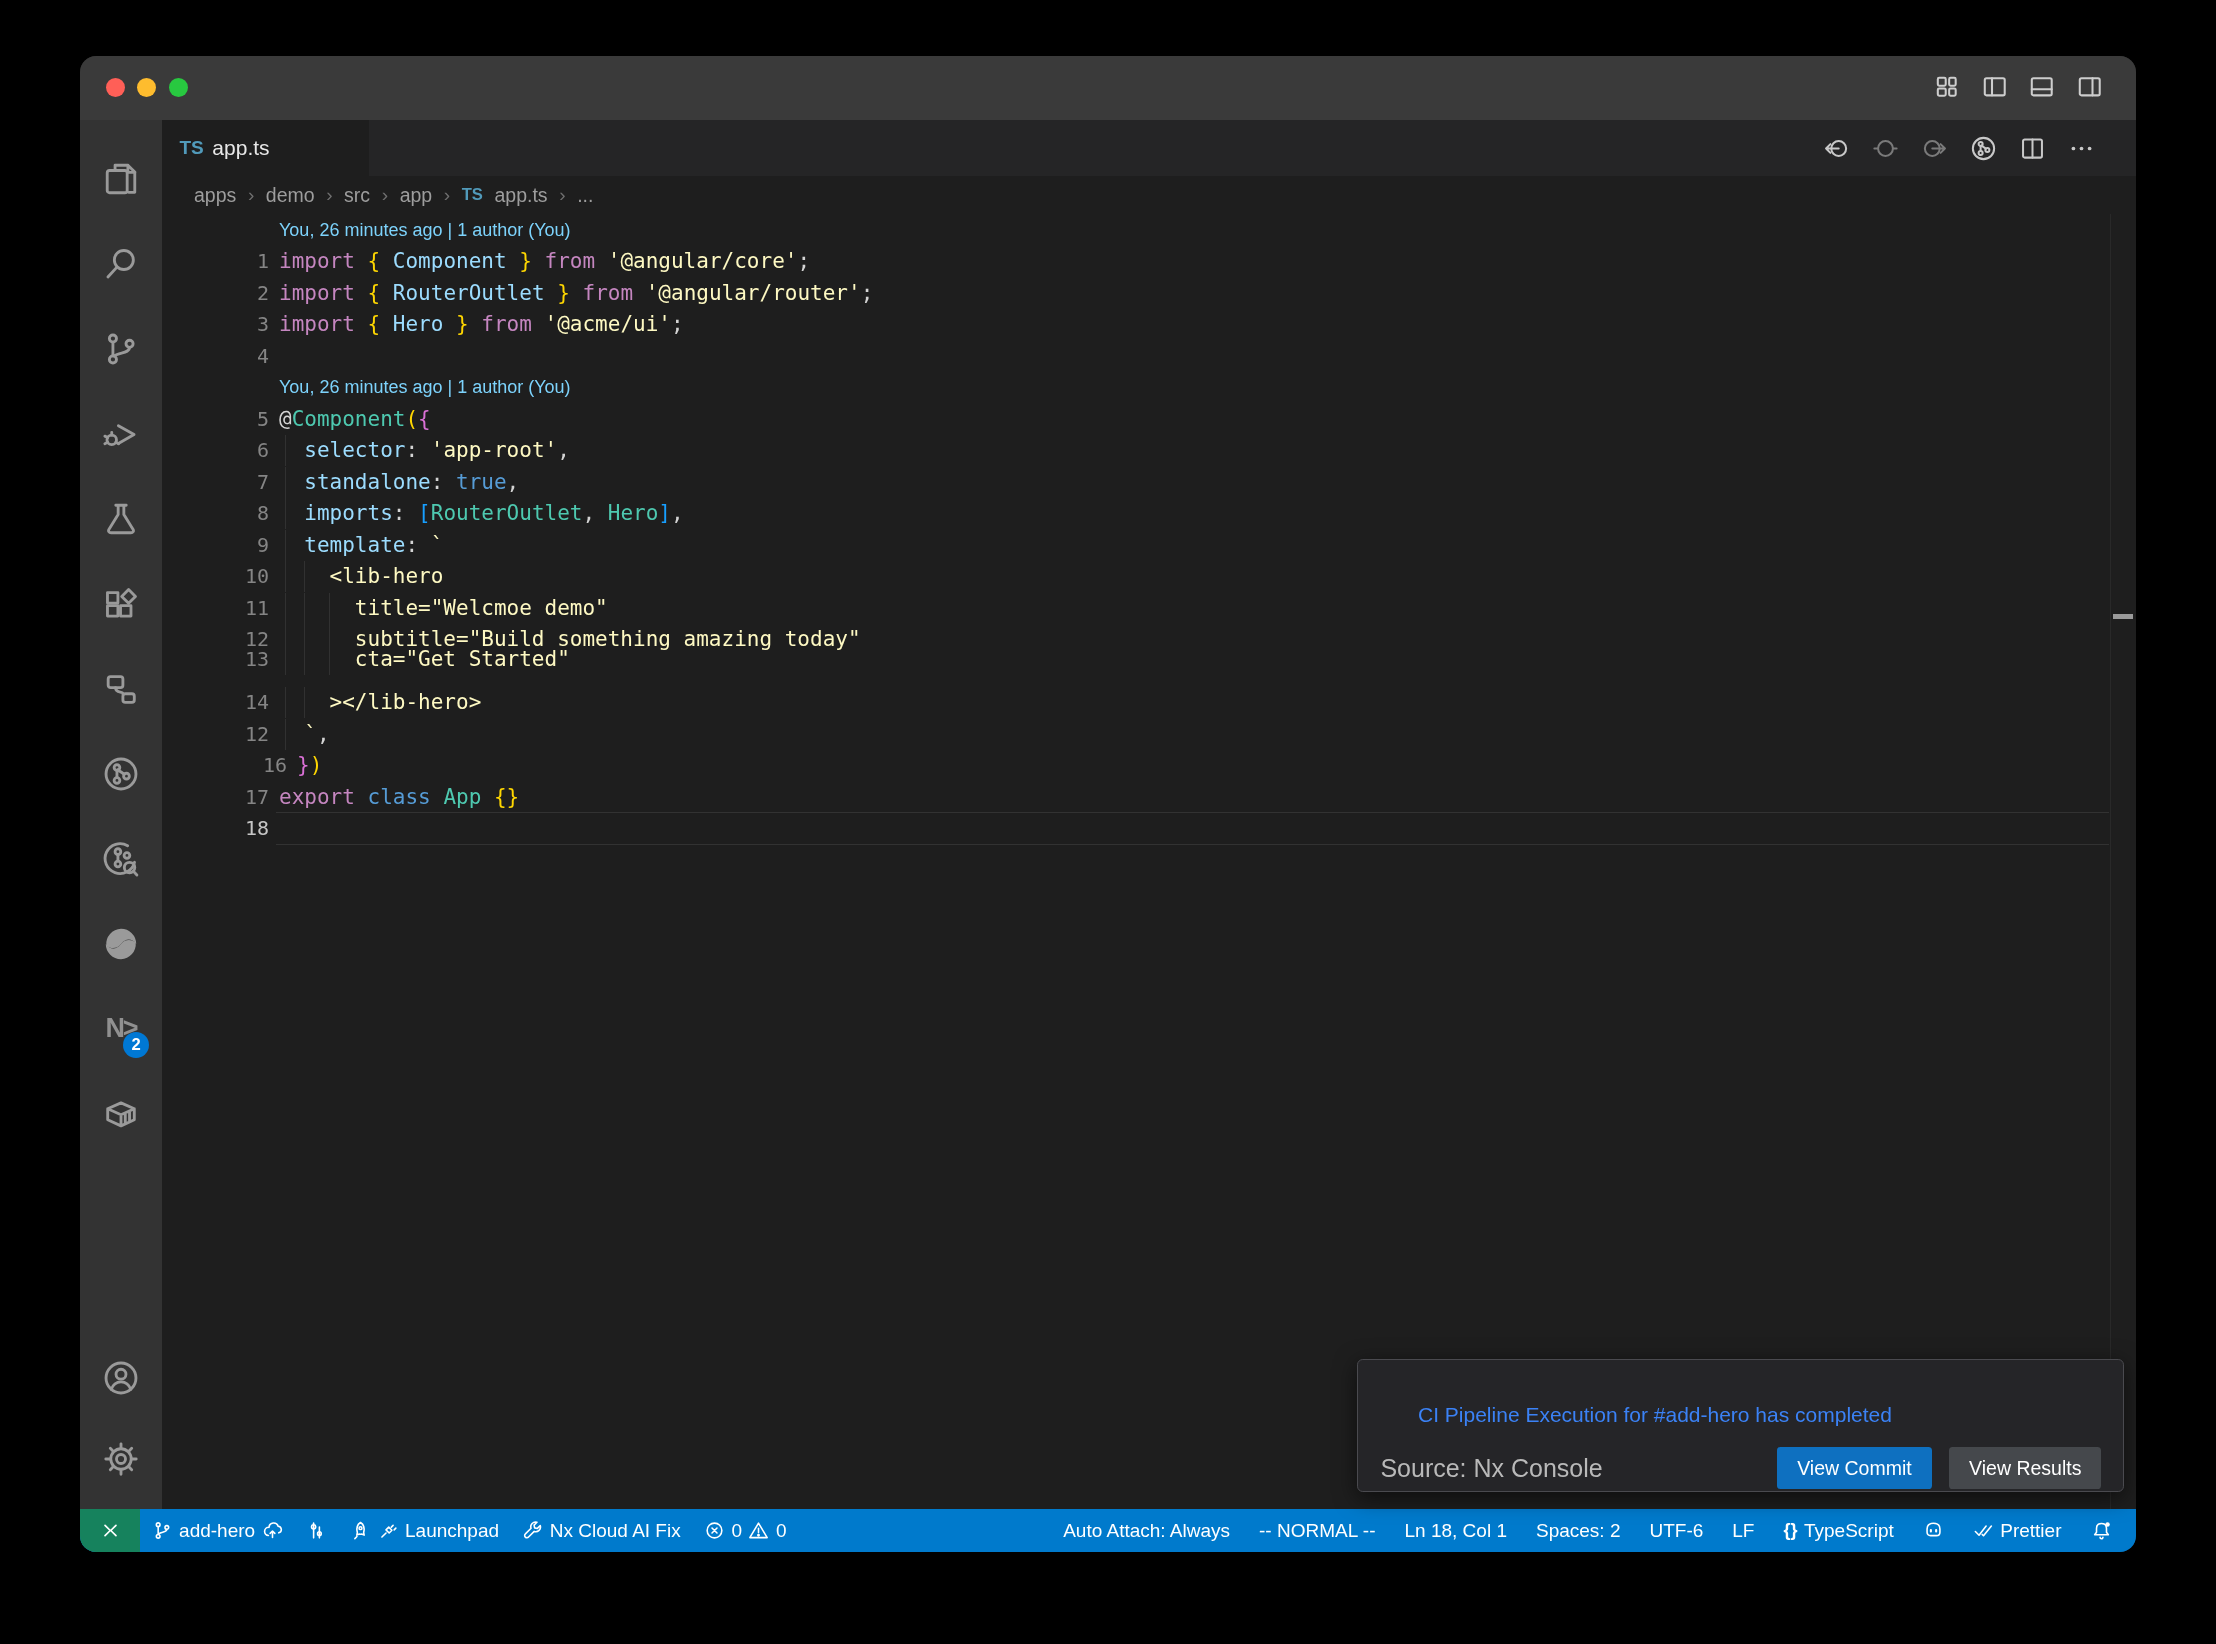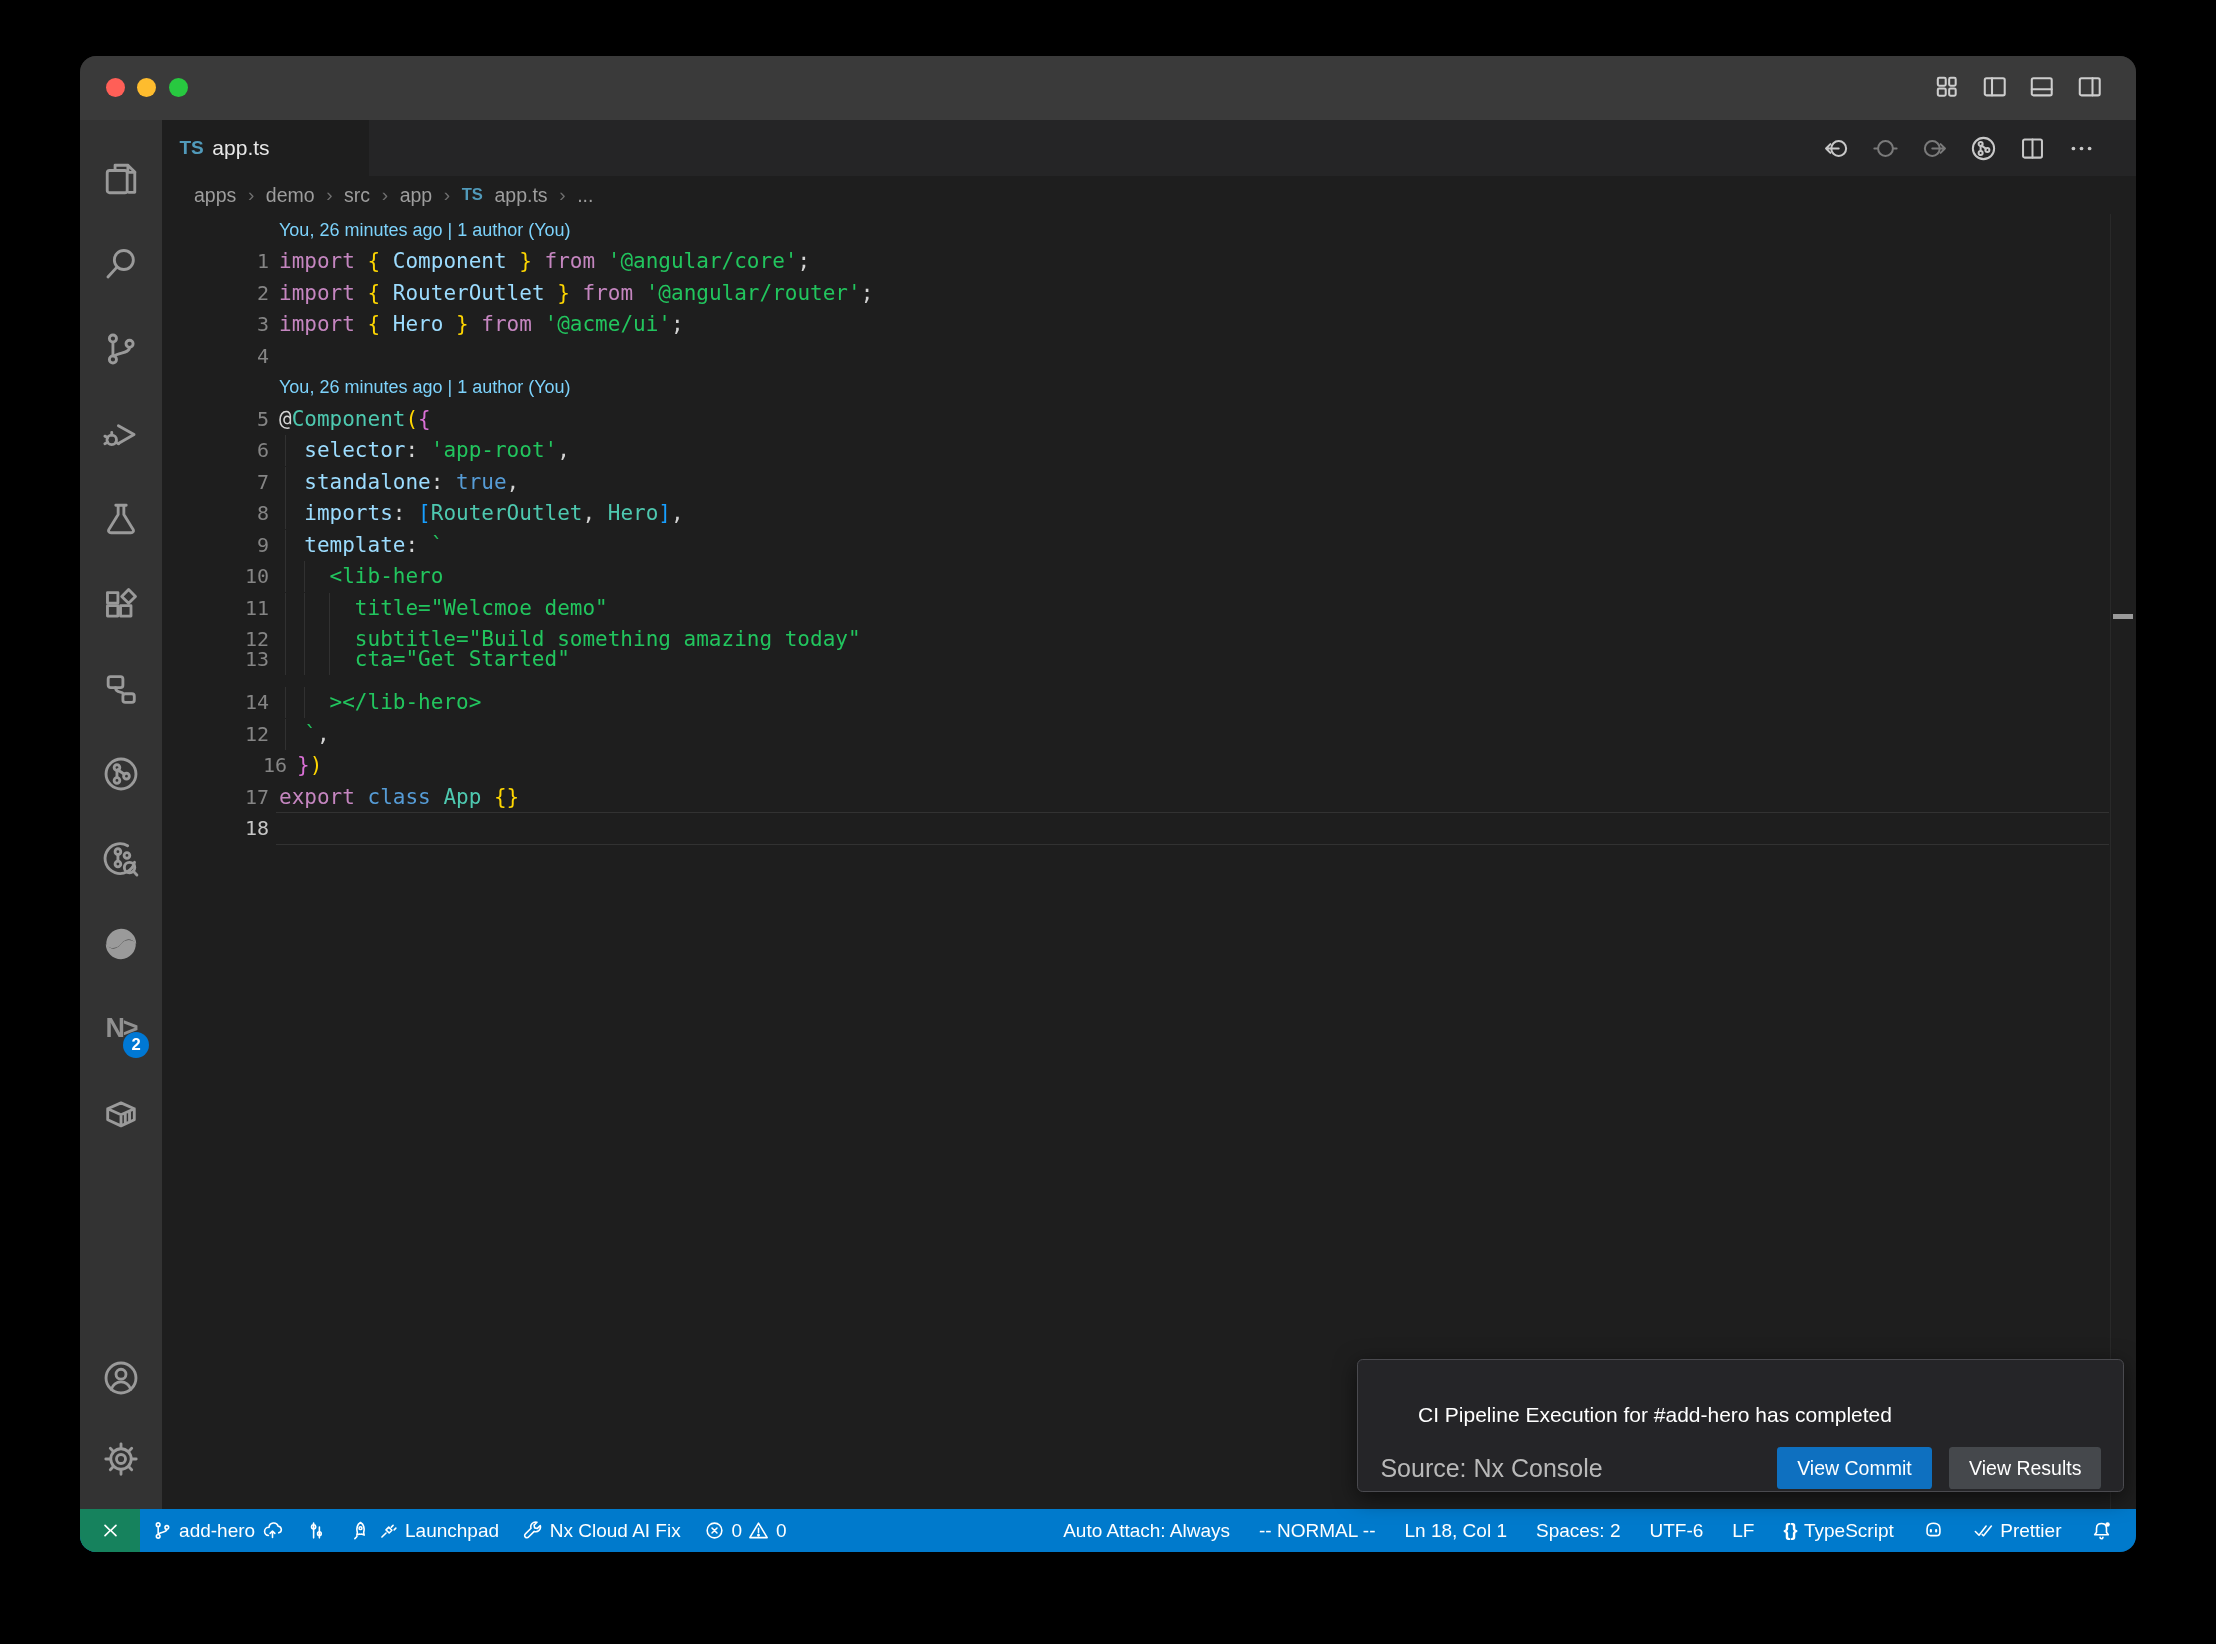--- a/index.html
+++ b/index.html
@@ -67,32 +67,32 @@
   .num { position:absolute; left:0; width:107px; text-align:right; color:#858585;
          font-family:"DejaVu Sans Mono", monospace; font-size:20px; line-height:31.5px; }
   .num.active { color:#c6c6c6; }
   .codeline { position:absolute; left:117px; white-space:pre; font-family:"DejaVu Sans Mono", monospace;
               font-size:21px; line-height:31.5px; color:#d4d4d4; }
   .blame { position:absolute; left:117px; color:#7dd3fc; font-size:18px; line-height:31.5px; }
   .guide { position:absolute; top:0; bottom:0; width:0.7px; background:#313131; }
   .row.current::before { content:''; position:absolute; left:114px; right:27.5px; top:-0.7px; bottom:-0.7px;
                          border-top:1.4px solid #323232; border-bottom:1.4px solid #323232; }
   .tk-kw  { color:#C586C0; } .tk-type{ color:#9CDCFE; } .tk-cls { color:#4EC9B0; }
-  .tk-str { color:#22c55e; } .tk-kwb { color:#569CD6; } .tk-pl  { color:#D4D4D4; }
+  .tk-str { color:#fef9c3; } .tk-kwb { color:#569CD6; } .tk-pl  { color:#D4D4D4; }
   .tk-prop{ color:#9CDCFE; } .tk-b1  { color:#FFD700; } .tk-b2  { color:#DA70D6; } .tk-b3 { color:#179FFF; }
   .ruler { position:absolute; right:0; top:0; bottom:0; width:26px; border-left:0.7px solid rgba(255,255,255,0.05); }
   .ruler-dash { position:absolute; right:2.9px; top:400px; width:20px; height:5px; background:#9a9a9a; }
 
   
   .toast { position:absolute; right:11.6px; bottom:16.6px; width:767px; height:133px; background:#252528;
            border:0.7px solid #4a4a4f; border-radius:5.8px; box-shadow:0 5.8px 22px rgba(0,0,0,.55);
            padding:19px 22px; display:flex; flex-direction:column; z-index:5; }
   .toast-row1 { display:flex; align-items:center; gap:11.6px; }
   .toast .ic.info { width:26px; height:26px; color:#3794FF; flex:0 0 auto; }
-  .toast-title { color:#ffffff; font-size:21px; flex:1;margin-top:24px; }
+  .toast-title { color:#3b82f6; font-size:21px; flex:1;margin-top:24px; }
   .toast .ic.tgear { width:24.6px; height:24.6px; color:#b5b5b5; }
   .toast .ic.tclose { width:22px; height:22px; color:#b5b5b5; margin-left:10px; }
   .toast-row2 { display:flex; align-items:center; margin-top:20px; }
   .toast-src { color:#b9b9b9; font-size:25px; flex:1; }
   .tbtn { font-size:19.5px; padding:9.4px 20px; border-radius:3.6px; color:#fff; margin-left:17.4px; }
   .tbtn.primary { background:#0E70C0; }
   .tbtn.secondary { background:#45484c; }
 
   
   .statusbar { height:43px; background:#007ACC; display:flex; align-items:center; color:#fff;

